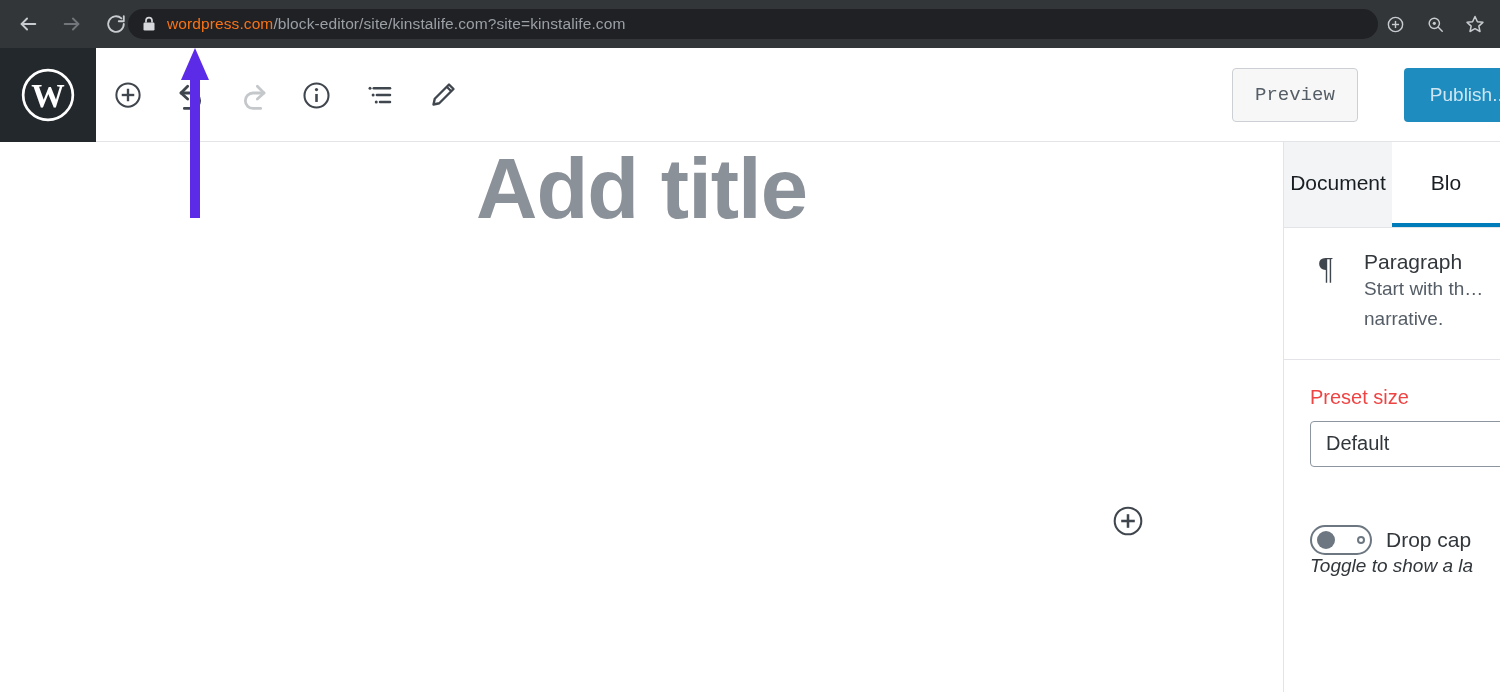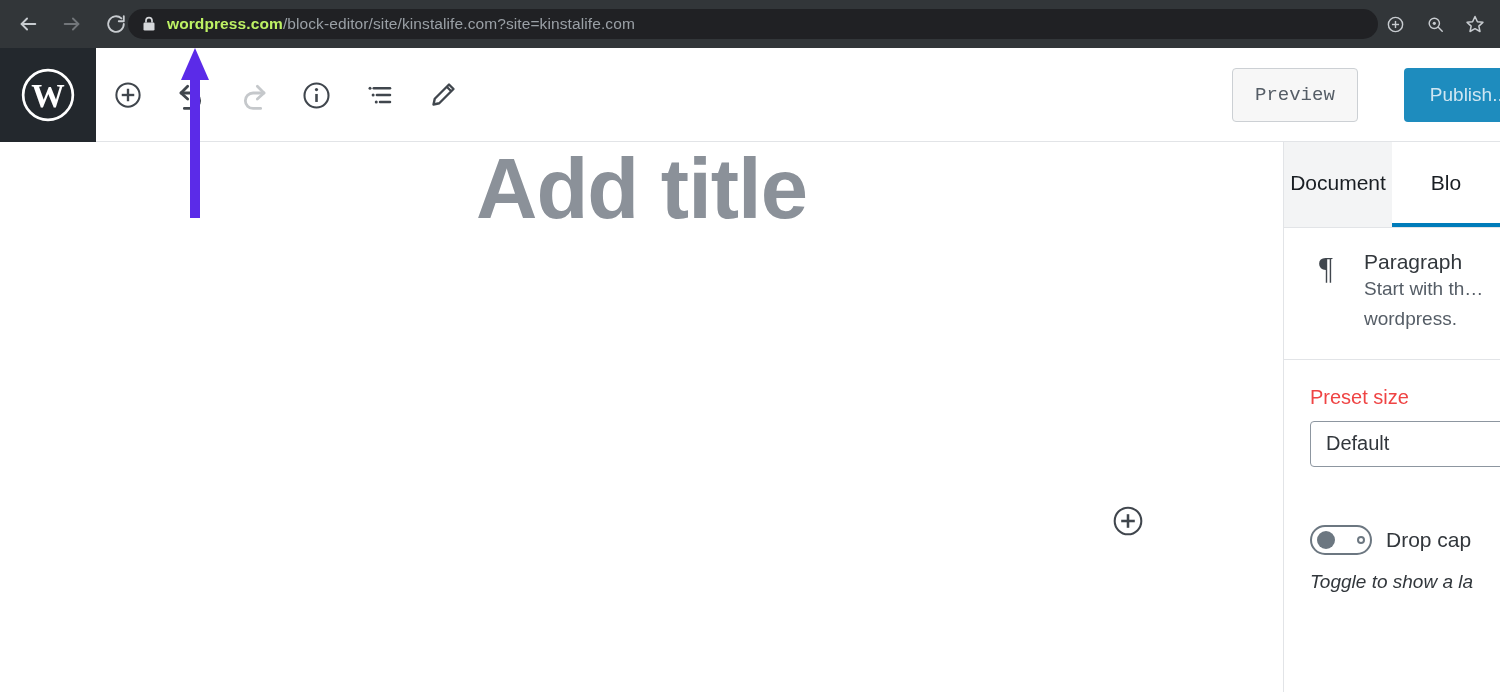--- a/index.html
+++ b/index.html
@@ -32,21 +32,21 @@
     position: absolute; left: 128px; top: 9px;
     width: 1250px; height: 30px;
     background: #202124; border-radius: 16px;
     display: flex; align-items: center; padding: 0 14px;
   }
   .lock-icon { flex: 0 0 auto; margin-right: 11px; display: flex; align-items: center; }
   .url-text {
     font-size: 15.5px; color: #9aa0a6; letter-spacing: 0.1px;
     white-space: nowrap; overflow: hidden;
   }
-  .url-text .host { color: #bef264; font-weight: bold; }
+  .url-text .host { color: #f97316; font-weight: normal; }
 
   .chrome-right {
     position: absolute; right: 8px; top: 0; height: 48px;
     display: flex; align-items: center; gap: 6px;
   }
   .chrome-right .nav-btn { width: 34px; height: 34px; }
 
   
   .editor-header {
     position: absolute; left: 0; top: 48px; width: 1500px; height: 94px;
@@ -153,21 +153,21 @@
   .toggle {
     width: 62px; height: 30px; border-radius: 15px;
     border: 2px solid #6c7781; background: #fff;
     display: flex; align-items: center; justify-content: space-between;
     padding: 0 5px; cursor: pointer; flex: 0 0 auto;
   }
   .toggle .knob { width: 18px; height: 18px; border-radius: 50%; background: #6c7781; }
   .toggle .dot   { width: 8px;  height: 8px;  border-radius: 50%; border: 2px solid #6c7781; }
   .toggle-label { font-size: 21px; color: #32373c; white-space: nowrap; }
   .toggle-help {
-    margin-top: 16px; font-size: 19px; font-style: italic;
+    font-size: 19px; font-style: italic;
     color: #32373c; white-space: nowrap;
   }
 
   
   .annotation-arrow {
     position: absolute; left: 177px; top: 46px;
     width: 36px; height: 172px; pointer-events: none;
   }
 </style>
 </head>
@@ -306,21 +306,21 @@
     </div>
 
     <div class="block-card">
       <span class="block-icon">
         <svg width="32" height="32" viewBox="0 0 24 24">
           <text x="12" y="19" text-anchor="middle" font-family="'Liberation Serif', serif" font-size="23" fill="#40464d">¶</text>
         </svg>
       </span>
       <span class="block-meta">
         <span class="block-title">Paragraph</span>
-        <span class="block-desc">Start with th… wordpress.</span>
+        <span class="block-desc">Start with th… narrative.</span>
       </span>
     </div>
 
     <div class="panel">
       <div class="field-label">Preset size</div>
       <div class="select-box">Default</div>
 
       <div class="toggle-row">
         <div class="toggle">
           <span class="knob"></span>

